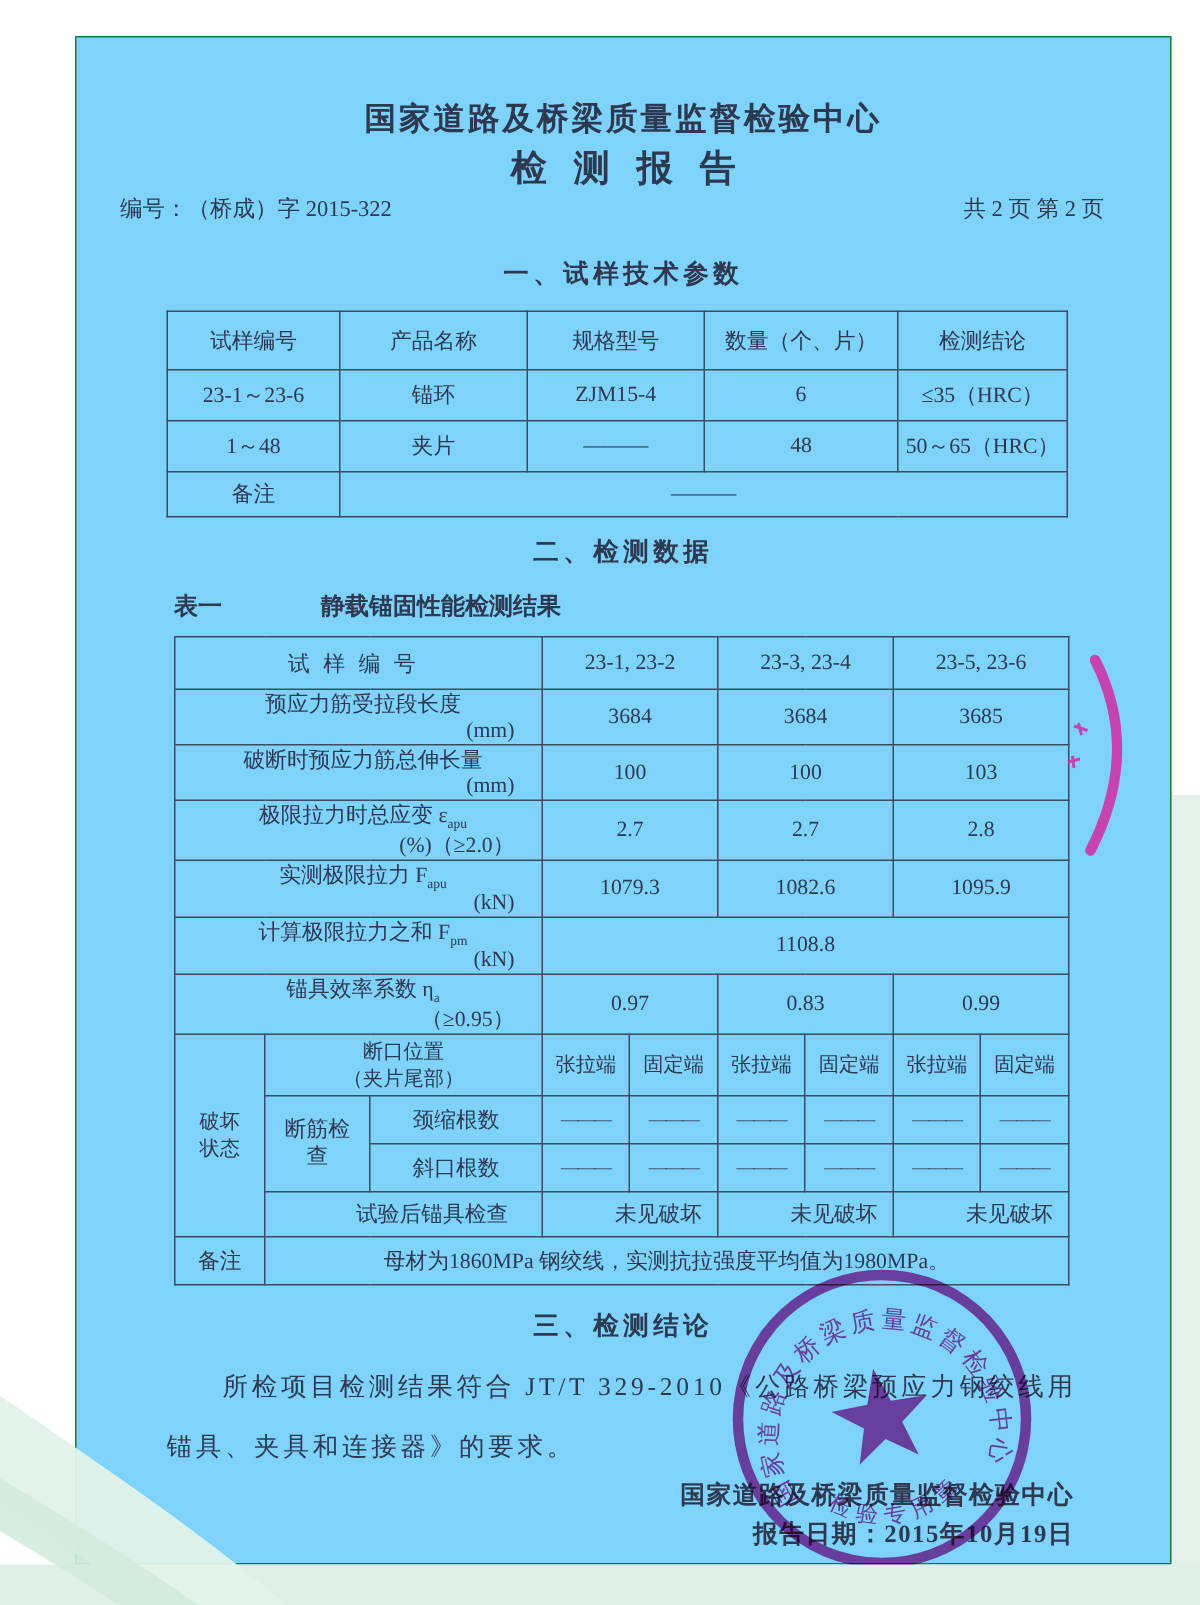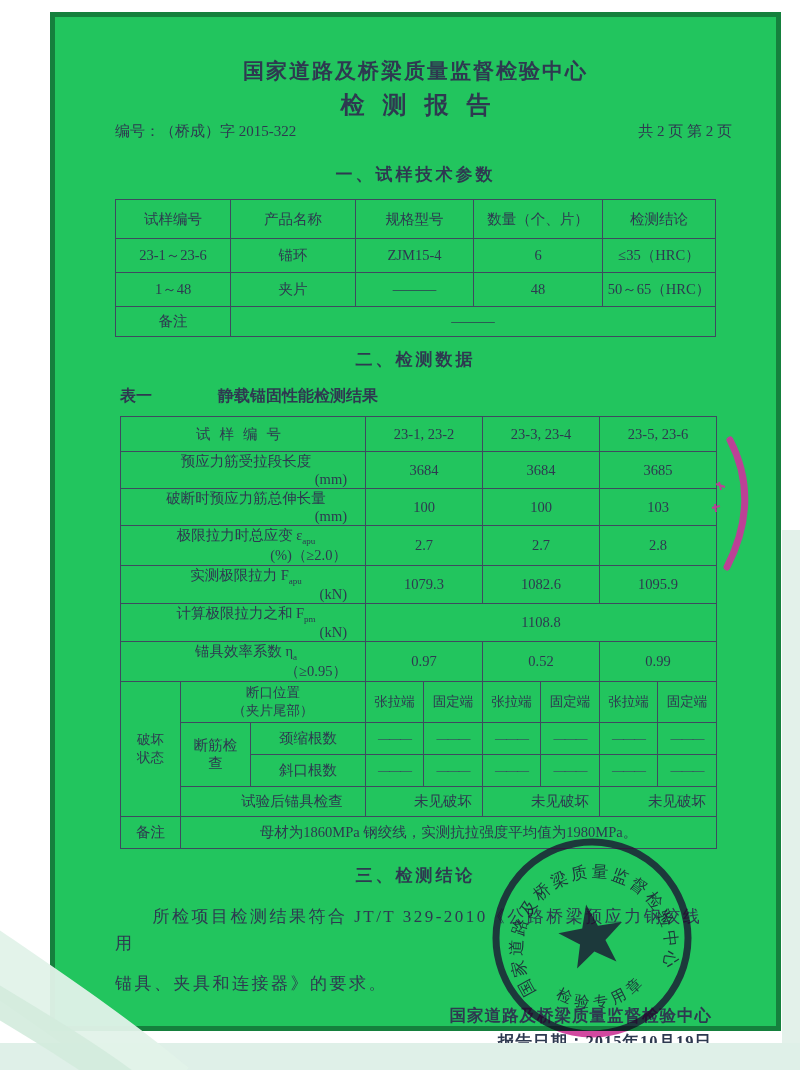--- a/index.html
+++ b/index.html
@@ -2,28 +2,28 @@
 <html><head>
 <meta charset="utf-8">
 <style>
   html,body{margin:0;padding:0;}
   body{
     width:800px;height:1070px;position:relative;background:#ffffff;
     font-family:"Liberation Serif","DejaVu Serif",serif;
     color:#2e3950;overflow:hidden;
   }
   .paper{
-    position:absolute;left:50px;top:12px;width:731px;height:1019px;
-    background:#22c55e;border:5px solid #15803d;box-sizing:border-box;
+    position:absolute;left:50px;top:24px;width:731px;height:1019px;
+    background:#7dd3fc;border:1px solid #15803d;box-sizing:border-box;
     z-index:1;
   }
   
   .org-title{margin-top:40px;text-align:center;font-size:21px;font-weight:bold;letter-spacing:2px;}
   .doc-title{margin-top:5px;text-align:center;font-size:24px;font-weight:bold;letter-spacing:18px;padding-left:18px;line-height:30px;}
-  .meta-row{display:flex;justify-content:space-between;margin-top:2px;padding:0 44px 0 60px;font-size:15px;}
+  .meta-row{display:flex;justify-content:space-between;margin-top:2px;padding:0 44px 0 29px;font-size:15px;}
   
   .sec-heading{text-align:center;font-size:17px;font-weight:bold;letter-spacing:3px;}
   .sec1-heading{margin-top:22px;}
   .sec2-heading{margin-top:11px;}
   .sec3-heading{margin-top:15px;}
   
   table{border-collapse:collapse;table-layout:fixed;}
   td{border:1.5px solid #3e4a5f;text-align:center;vertical-align:middle;
      font-size:14.5px;padding:0 2px;overflow:hidden;}
   .t1{margin-left:60px;margin-top:13px;width:600px;}
@@ -193,21 +193,21 @@
       <td colspan="6">1108.8</td>
     </tr>
     <tr>
       <td colspan="3" class="lblcell">
         <span class="lblflex">
               <span><span>锚具效率系数 η</span><sub>a</sub></span>
               <span class="u">（≥0.95）</span>
             </span>
       </td>
       <td colspan="2">0.97</td>
-      <td colspan="2">0.52</td>
+      <td colspan="2">0.83</td>
       <td colspan="2">0.99</td>
     </tr>
     <tr class="breakrow">
       <td rowspan="4" class="tworow">
         <div>破坏</div>
         <div>状态</div>
       </td>
       <td colspan="2" class="tworow">
         <div>断口位置</div>
         <div>（夹片尾部）</div>

